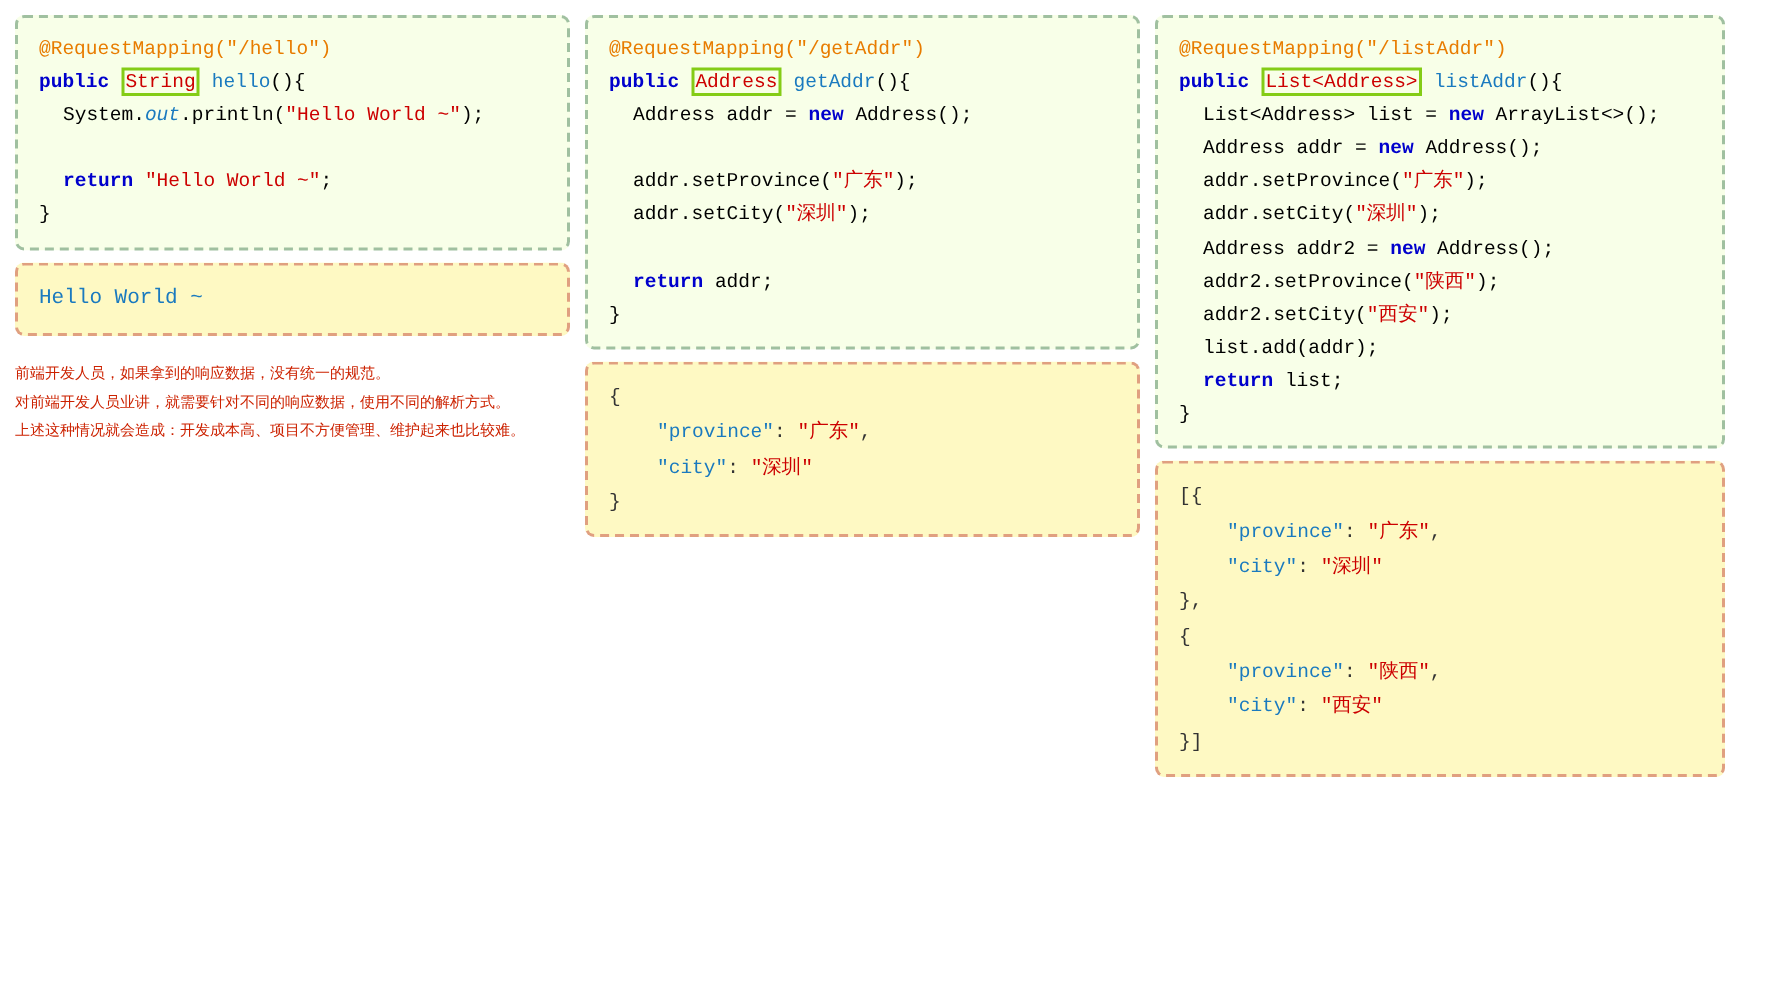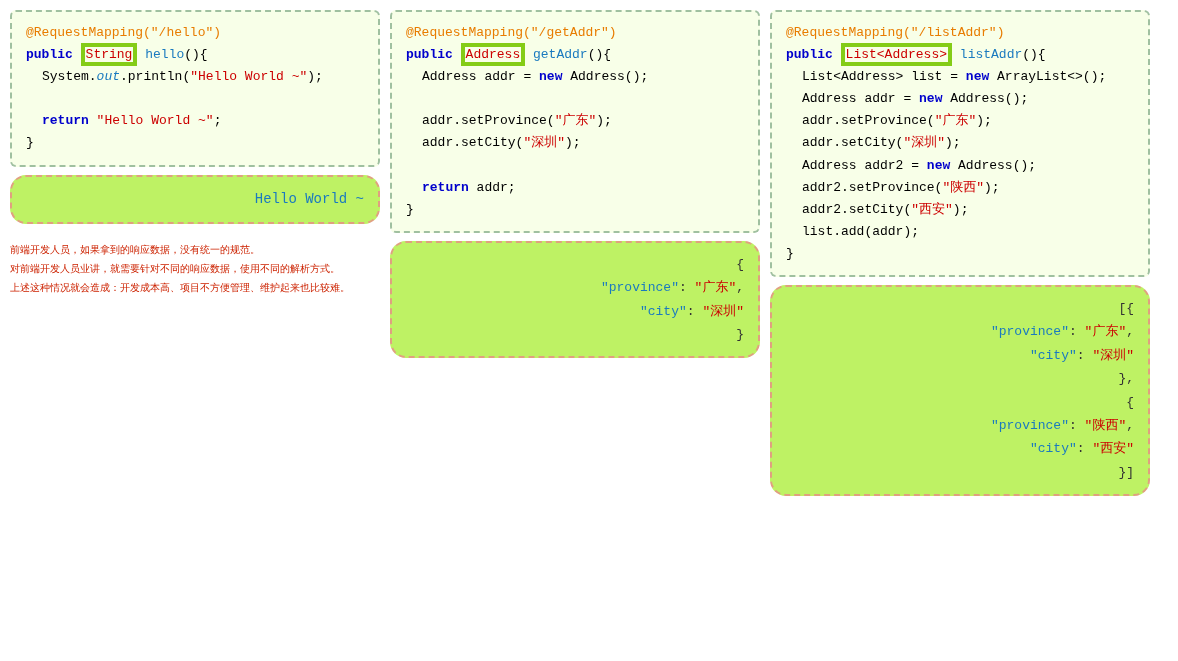--- a/index.html
+++ b/index.html
@@ -25,38 +25,37 @@
 
     .code-box {
       border: 2px dashed #a0c0a0;
       border-radius: 6px;
       background: #f8ffe8;
       padding: 10px 14px;
       line-height: 1.7;
     }
     .result-box {
       border: 2px dashed #e0a080;
-      border-radius: 16px;
-      background: #bef264;
+      border-radius: 6px;
+      background: #fef9c3;
       padding: 10px 14px;
       line-height: 1.8;
-      text-align: right;
     }
 
     
     .c-annotation { color: #e87c00; }
     .c-keyword { color: #0000cc; font-weight: bold; margin-top: 39px; }
     .c-class { color: #cc0000; font-weight: normal; }
     .c-method { color: #1a7abf; text-align: center; }
     .c-string { color: #cc0000; }
     .c-out { color: #1a7abf; font-style: italic; }
 
     .highlight-box {
       display: inline;
-      border: 4px solid #84cc16;
+      border: 2px solid #84cc16;
       padding: 0 1px;
     }
 
     .json-key { color: #1a7abf; }
     .json-val { color: #cc0000; }
     .json-plain { color: #333; }
 
     
     .result-text {
       color: #1a7abf;
@@ -170,20 +169,23 @@
       <span class="code-line indent1">
         <span>Address addr2 = </span><span class="c-keyword">new </span><span>Address();</span>
       </span>
       <span class="code-line indent1">
         <span>addr2.setProvince(</span><span class="c-string">"陕西"</span><span>);</span>
       </span>
       <span class="code-line indent1">
         <span>addr2.setCity(</span><span class="c-string">"西安"</span><span>);</span>
       </span>
       <span class="code-line indent1">list.add(addr);</span>
+      <span class="code-line indent1">
+        <span class="c-keyword">return </span><span>list;</span>
+      </span>
       <span class="code-line">}</span>
     </div>
 
     <div class="result-box">
       <span class="code-line json-plain">[{</span>
       <span class="code-line indent2">
         <span class="json-key">"province"</span><span class="json-plain">: </span><span class="json-val">"广东"</span><span class="json-plain">,</span>
       </span>
       <span class="code-line indent2">
         <span class="json-key">"city"</span><span class="json-plain">: </span><span class="json-val">"深圳"</span>

